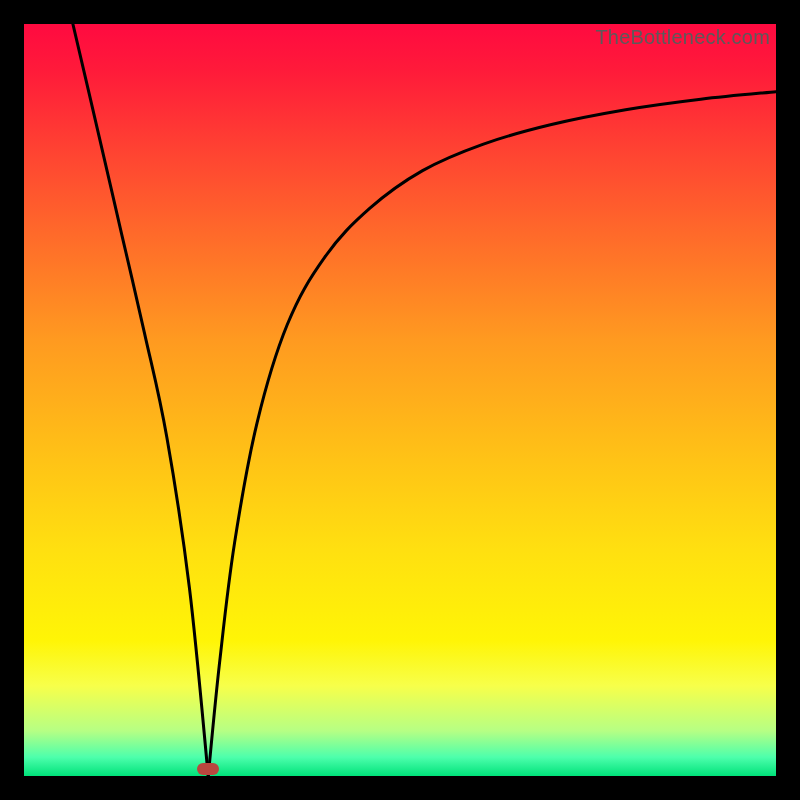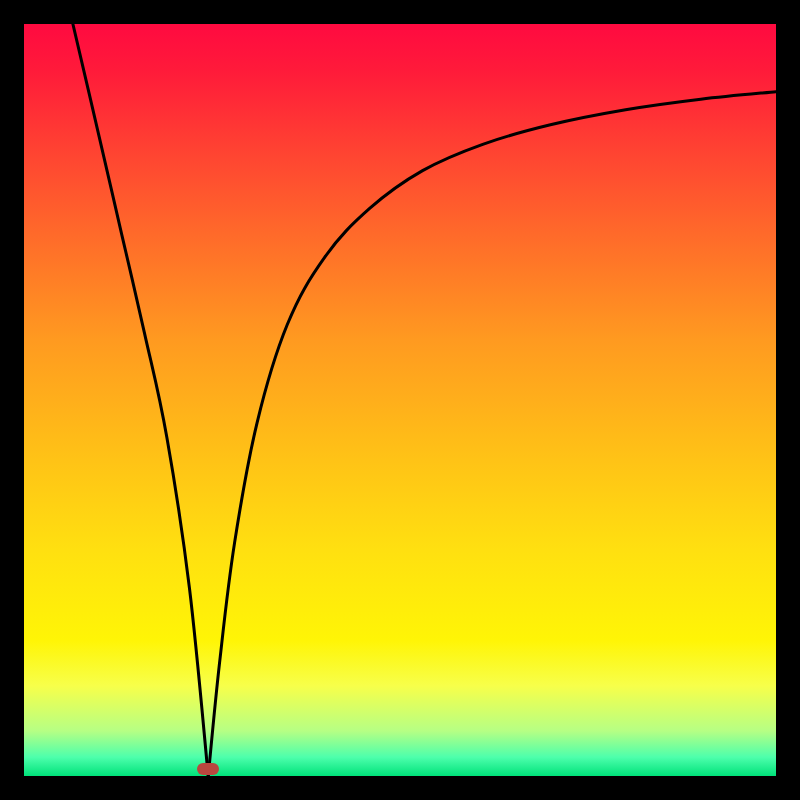--- a/index.html
+++ b/index.html
@@ -56,20 +56,21 @@
     height: 12px;
     border-radius: 6px;
     z-index: 4;
   }
 </style>
 </head>
 <body>
 
 <div class="frame">
 
+  <div class="watermark">TheBottleneck.com</div>
 
   <svg class="curve" viewBox="0 0 752 752" preserveAspectRatio="none">
     <path d="M 48.88 0 C 53.6176 20.304000000000013, 66.4016 74.89920000000006, 75.2 112.80000000000007 C 83.9984 150.70080000000007, 89.6384 175.36640000000006, 97.76 210.56000000000006 C 105.8816 245.75360000000006, 112.1984 271.7728000000001, 120.32000000000001 308.32000000000005 C 128.4416 344.8672, 134.7584 367.57759999999996, 142.88 413.59999999999997 C 151.0016 459.62239999999997, 157.99519999999998 503.08799999999997, 165.44 564 C 172.8848 624.912, 180.856 718.16, 184.24 752" fill="none" stroke="#000000" stroke-width="3" stroke-linecap="round" stroke-linejoin="round"></path>
     <path d="M 184.24 752 C 186.2704 731.696, 190.7824 681.1616, 195.52 639.2 C 200.25760000000002 597.2384000000001, 203.79200000000003 562.1952, 210.56000000000003 518.88 C 217.32800000000003 475.5648, 223.6448 437.8144, 233.12 398.56 C 242.5952 359.3056, 251.0176 330.5792, 263.2 300.8 C 275.38239999999996 271.0208, 285.9104 254.1008, 300.8 233.12 C 315.68960000000004 212.13920000000002, 328.32320000000004 199.80640000000002, 345.92 184.24 C 363.5168 168.6736, 378.25600000000003 158.14559999999997, 398.56 146.64 C 418.864 135.1344, 435.7088 128.57696000000004, 458.71999999999997 120.32000000000005 C 481.73119999999994 112.06304000000006, 500.68159999999995 106.99456000000002, 526.4 100.76800000000003 C 552.1184 94.54144000000004, 574.528 90.33024000000009, 601.6 85.72800000000007 C 628.672 81.12576000000004, 649.7280000000001 78.44863999999995, 676.8000000000001 75.19999999999993 C 703.8720000000001 71.95135999999991, 738.464 69.03359999999995, 752 67.67999999999995" fill="none" stroke="#000000" stroke-width="3" stroke-linecap="round" stroke-linejoin="round"></path>
   </svg>
 
   <div class="marker" style="left: 173.24px; top: 738.984px; background: rgb(185, 71, 63);"></div>
 
 </div>
 

